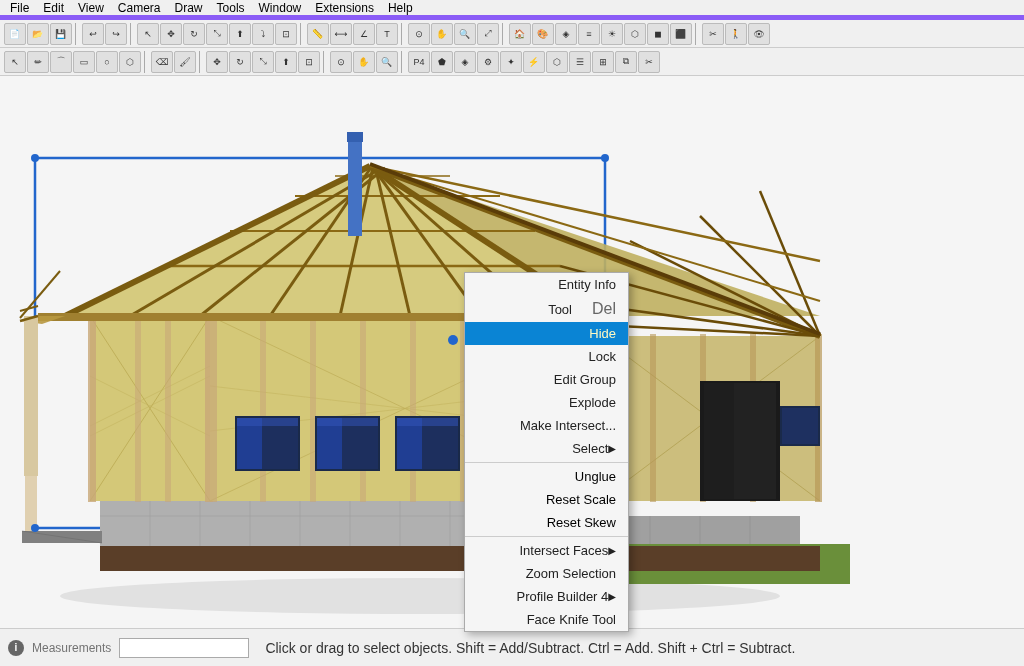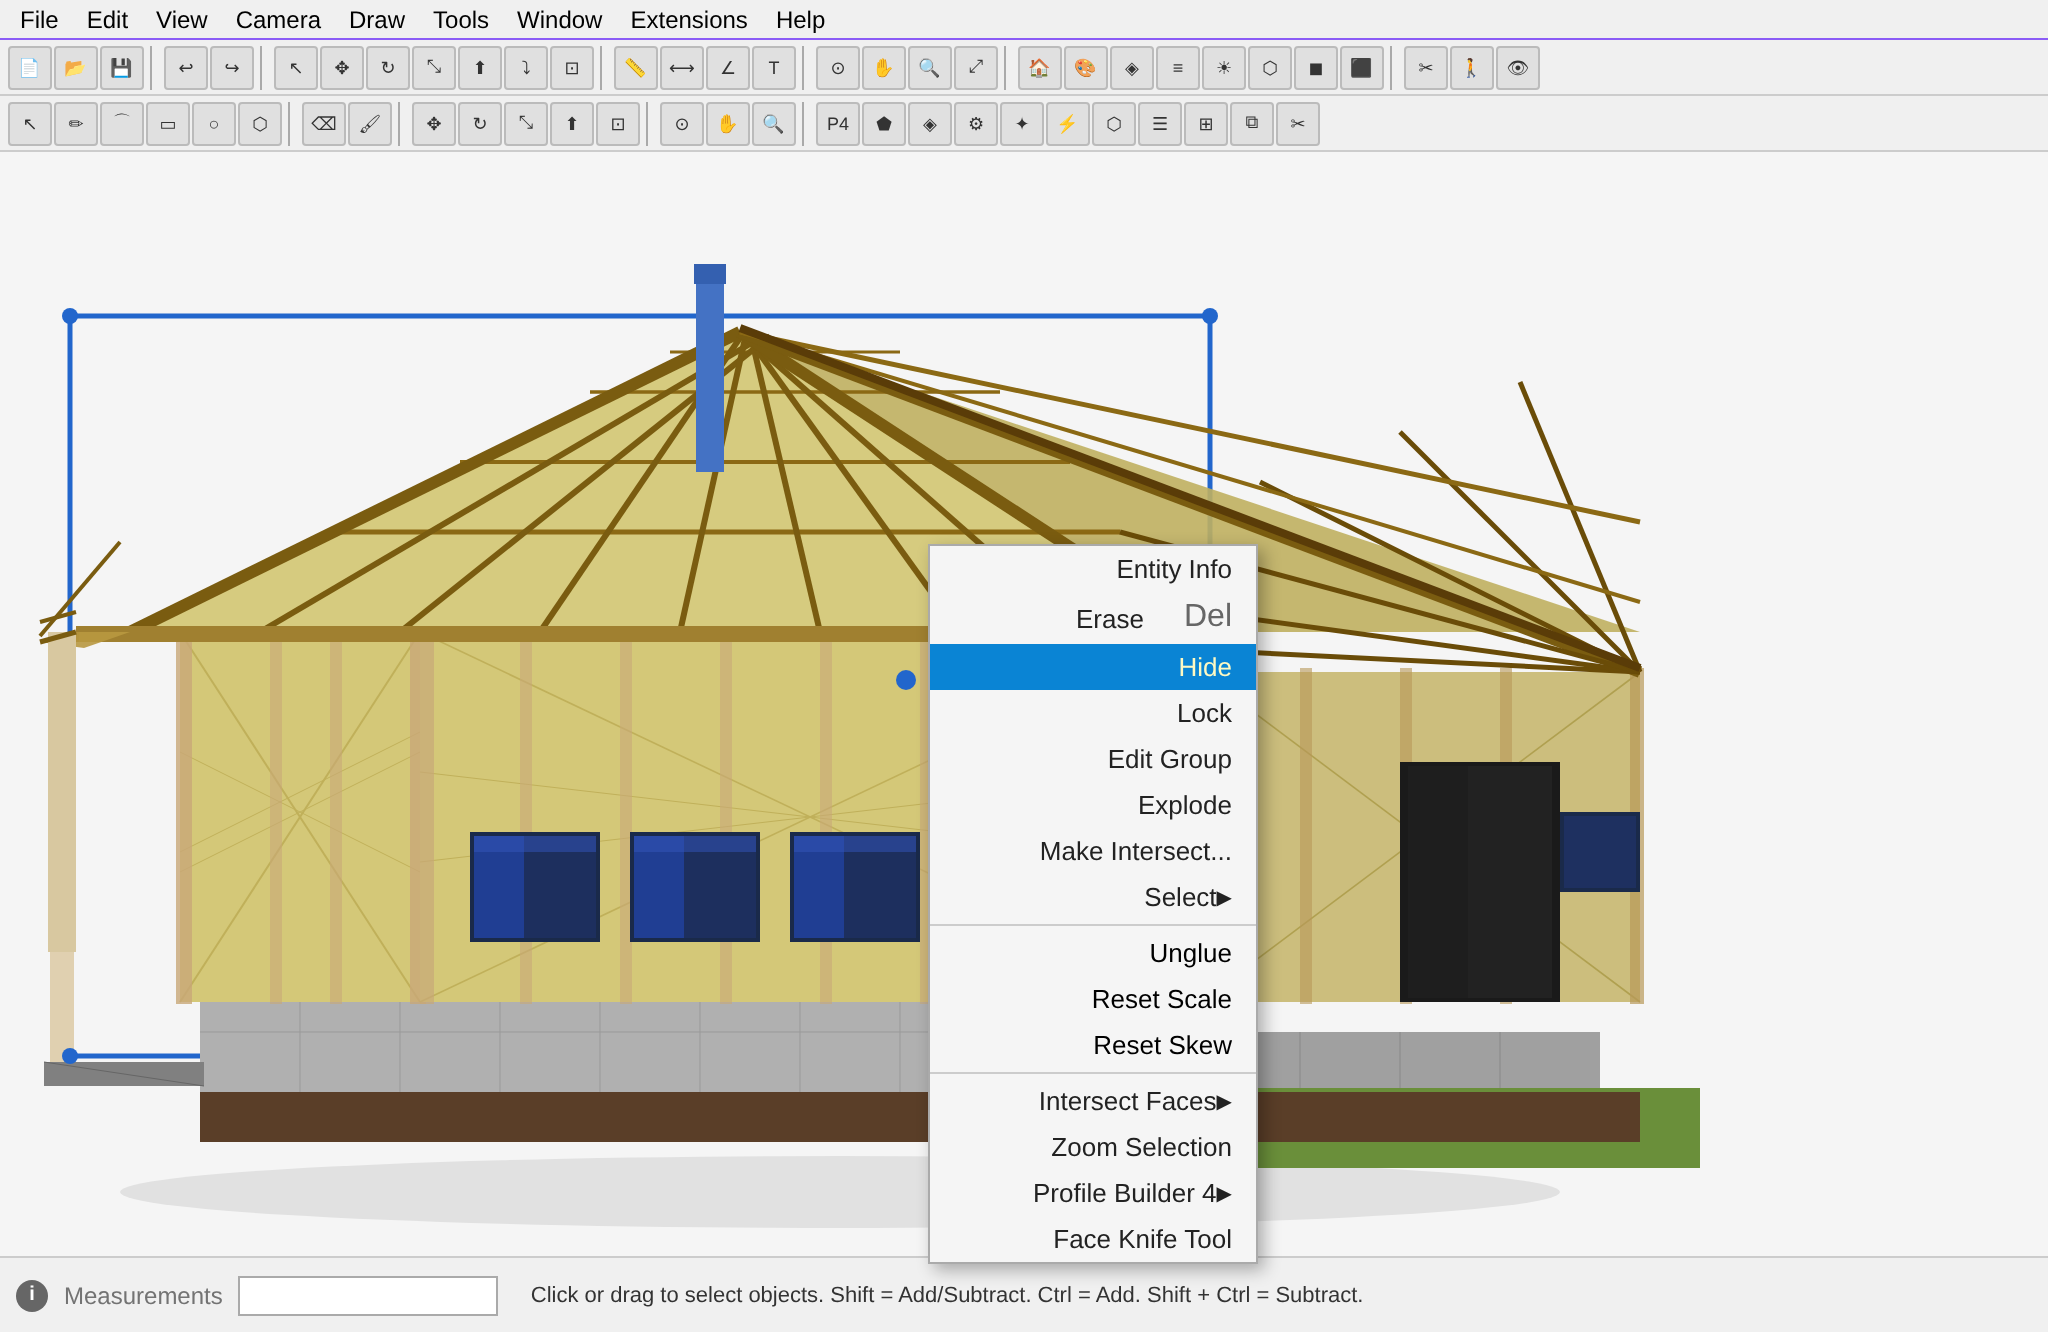--- a/index.html
+++ b/index.html
@@ -12,21 +12,21 @@
       background: #d0d0d0;
       position: relative;
     }
 
     
     #menubar {
       height: 20px;
       background: #f0f0f0;
       display: flex;
       align-items: center;
-      border-bottom: 1px solid #8b5cf6;
+      border-bottom: 5px solid #8b5cf6;
       padding: 0 4px;
       gap: 2px;
     }
     .menu-item {
       padding: 2px 6px;
       cursor: pointer;
       font-size: 12px;
     }
 
     
@@ -105,21 +105,21 @@
     }
     #measurements-input {
       width: 130px;
       height: 20px;
       border: 1px solid #aaa;
       background: white;
       font-size: 12px;
       padding: 0 4px;
     }
     #status-info {
-      font-size: 11px;
+      font-size: 14px;
       color: #333;
       margin-left: 8px;
     }
     #help-icon {
       width: 16px; height: 16px;
       border-radius: 50%;
       background: #666;
       color: white;
       display: flex; align-items: center; justify-content: center;
       font-size: 10px;
@@ -415,21 +415,21 @@
 
   </div>
 </div>
 
 <div id="context-menu">
 
 <div class="ctx-item">
       <span>Entity Info</span>
     </div>
     <div class="ctx-item">
-      <span>Erase</span>
+      <span>Tool</span>
       <span class="ctx-shortcut">Del</span>
     </div>
     <div class="ctx-item highlighted">
       <span>Hide</span>
     </div>
     <div class="ctx-item">
       <span>Lock</span>
     </div>
     <div class="ctx-item">
       <span>Edit Group</span>

